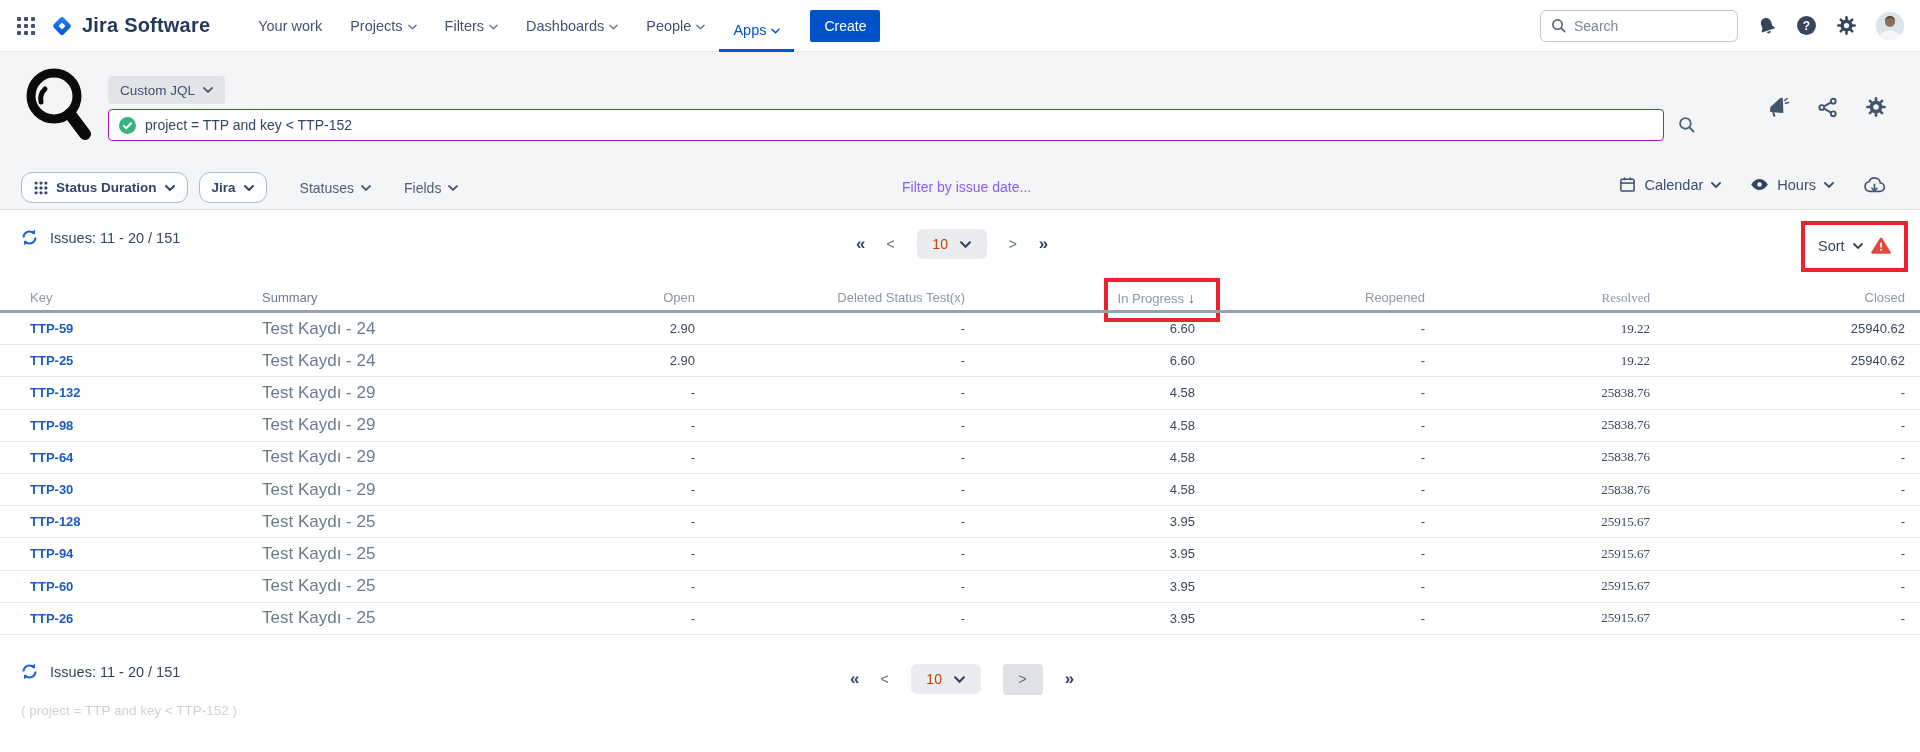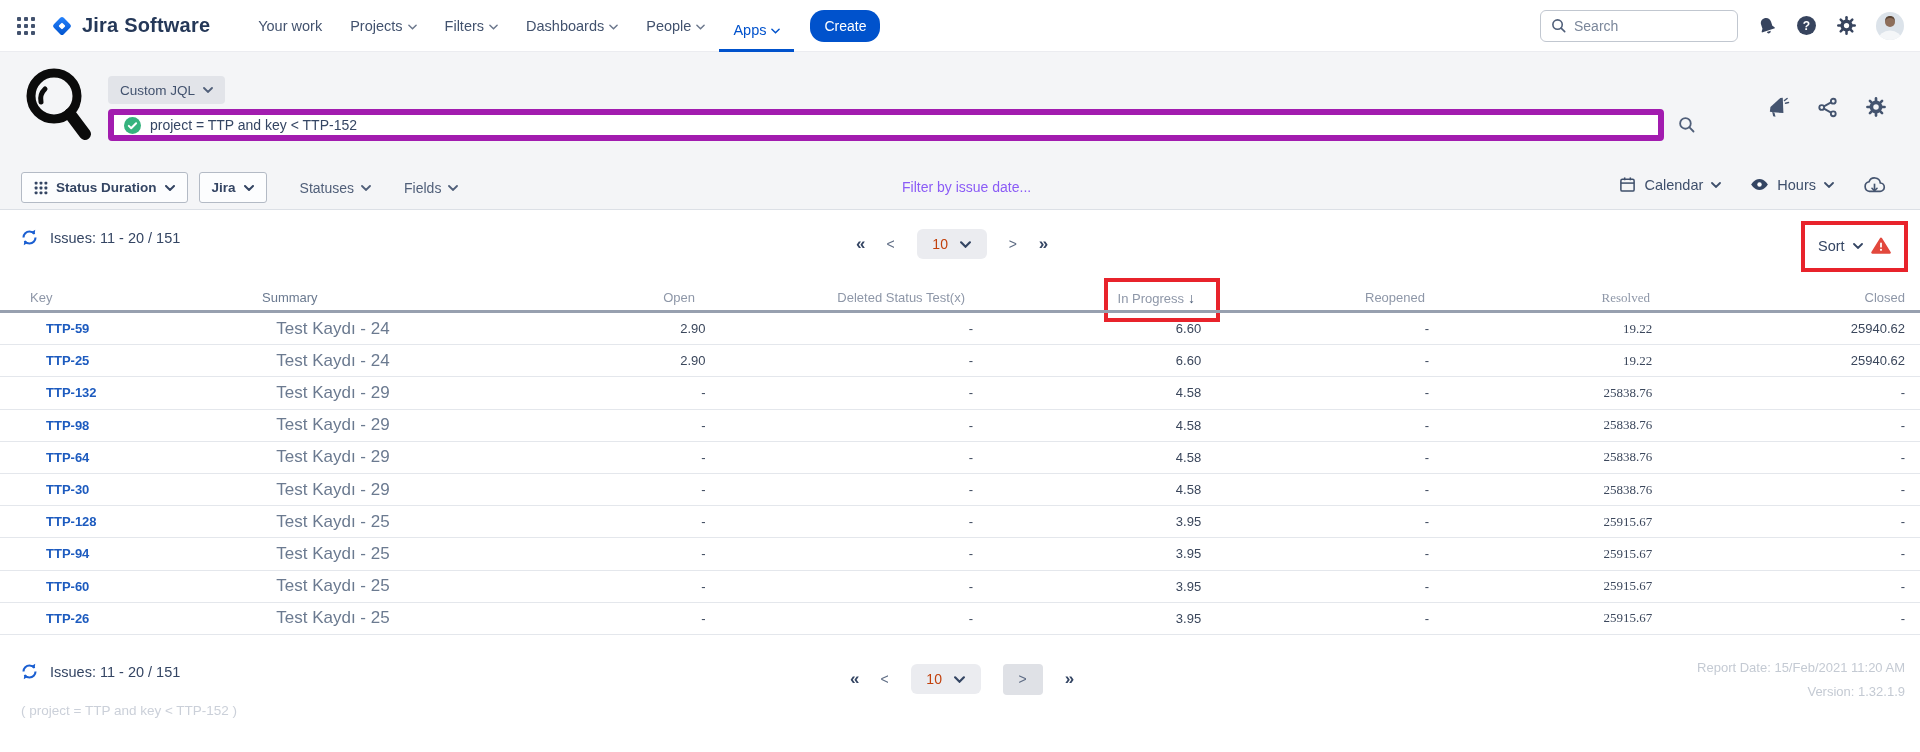--- a/index.html
+++ b/index.html
@@ -11,50 +11,50 @@
             padding:0 16px; border-bottom:1px solid #EBECF0; }
   .appgrid { color:#42526E; margin-right:14px; display:flex; cursor:pointer; }
   .logo { display:flex; align-items:center; gap:8px; margin-right:34px; }
   .logo-text { font-size:20px; font-weight:600; color:#253858; letter-spacing:.2px; }
   .nav-items { display:flex; height:52px; }
   .nav-item { display:flex; align-items:center; gap:5px; padding:0 14px; font-size:14.5px;
               color:#42526E; cursor:pointer; height:52px; }
   .nav-item .chev { color:#6B778C; display:flex; margin-top:2px; }
   .nav-item.active { color:#0052CC; border-bottom:3px solid #0052CC; padding-top:11px; }
   .nav-item.active .chev { color:#0052CC; }
-  .create-btn { margin-left:16px; background:#0052CC; color:#fff; border:none; border-radius:14px;
+  .create-btn { margin-left:16px; background:#0052CC; color:#fff; border:none; border-radius:2px;
                 height:32px; padding:0 14px; font-size:14px; font-weight:500; cursor:pointer;
                 font-family:inherit; }
   .nav-right { margin-left:auto; display:flex; align-items:center; gap:19px; }
   .nav-search { display:flex; align-items:center; gap:8px; width:198px; height:32px;
                 border:1px solid #C1C7D0; border-radius:6px; padding:0 10px; color:#505F79; }
   .nav-search input { border:none; outline:none; width:100%; font-size:14px; color:#344563;
                       font-family:inherit; background:transparent; }
   .nav-search input::placeholder { color:#7A869A; }
   .nav-icon { color:#37445E; display:flex; cursor:pointer; }
   .avatar { width:28px; height:28px; border-radius:50%; overflow:hidden; cursor:pointer; }
 
   
   .query-panel { position:relative; height:158px; background:#F4F5F7; border-bottom:1px solid #DCE0E6; }
   .big-magnifier { position:absolute; left:24px; top:14px; }
   .jql-mode-btn { position:absolute; left:108px; top:24px; height:28px; display:inline-flex;
                   align-items:center; gap:8px; background:#E2E4E9; border:none; border-radius:4px;
                   padding:0 12px; font-size:13.5px; color:#42526E; cursor:pointer; font-family:inherit; }
   .jql-input { position:absolute; left:108px; top:57px; width:1556px; height:32px; background:#FFFFFF;
-               border:6px solid #a21caf; border-radius:4px; display:flex; align-items:center; gap:9px;
+               border:1px solid #a21caf; border-radius:4px; display:flex; align-items:center; gap:9px;
                padding:8px 10px; font-size:14px; color:#344563; }
   .jql-search-btn { position:absolute; left:1678px; top:64px; color:#505F79; cursor:pointer; }
   .panel-icons { position:absolute; right:33px; top:44px; display:flex; align-items:center; gap:27px; }
   .panel-icons .picon { color:#44546F; display:flex; cursor:pointer; }
 
   
   .toolbar { position:absolute; left:0; right:0; bottom:0; height:41px; }
   .tb-left { position:absolute; left:21px; top:4px; display:flex; align-items:center; gap:11px; }
   .tb-btn { height:31px; display:inline-flex; align-items:center; gap:8px; background:#FCFDFE;
-            border:1px solid #B3BAC5; border-radius:3px; padding:0 12px; font-size:13.5px;
+            border:1px solid #B3BAC5; border-radius:11px; padding:0 12px; font-size:13.5px;
             font-weight:700; color:#344563; cursor:pointer; font-family:inherit; }
   .tb-label { display:inline-flex; align-items:center; gap:7px; font-size:14px; color:#505F79;
               cursor:pointer; margin-left:22px; }
   .tb-filter { position:absolute; left:902px; top:11px; font-size:14px; color:#8b5cf6; cursor:text; }
   .tb-right { position:absolute; right:34px; top:7px; display:flex; align-items:center; gap:29px; }
   .tb-group { display:inline-flex; align-items:center; gap:8px; font-size:14.5px; color:#3E4F6B;
               cursor:pointer; }
 
   
   .content { position:relative; height:542px; background:#fff; }
@@ -79,21 +79,21 @@
 
   .annotation { position:absolute; border:4px solid #E8232B; pointer-events:none; }
   .annotation.sort-box { left:1801px; top:11px; width:107px; height:51px; }
   .annotation.inprogress-box { left:1104px; top:68px; width:116px; height:44px; }
 
   
   .table { position:absolute; left:0; right:0; top:75px; }
   .thead { display:flex; padding-right:15px; height:28px; align-items:center;
            border-bottom:3px solid #97A0AF; font-size:13px; color:#8E97A8; }
   .trow { display:flex; padding-right:15px; height:32.2px; align-items:center;
-          border-bottom:1px solid #E4E7EC; font-size:13px; color:#3B475C;padding-left:16px; }
+          border-bottom:1px solid #E4E7EC; font-size:13px; color:#3B475C; }
   .cell { overflow:hidden; white-space:nowrap; }
   .c-key     { width:232px; padding-left:30px; }
   .c-summary { width:280px; padding-left:30px; color:#6B7A90; font-size:17px; }
   .c-open    { width:183px; }
   .c-del     { width:270px; }
   .c-prog    { width:230px; }
   .c-reop    { width:230px; }
   .c-res     { width:225px;font-family:Liberation Serif, serif; }
   .c-closed  { width:255px; }
   .num { text-align:right; }
@@ -567,19 +567,15 @@
       <svg width="11" height="7" viewBox="0 0 10 6">
           <path d="M1 1l4 4 4-4" fill="none" stroke="#344563" stroke-width="2" stroke-linecap="round"></path>
         </svg>
     </span>
     <span class="pg-next-box">
         <span class="pg-sgl">&gt;</span>
       </span>
     <span class="pg-dbl">»</span>
   </div>
 
-  <div class="report-meta">
-    <div>Report Date: 15/Feb/2021 11:20 AM</div>
-    <div>Version: 1.32.1.9</div>
-  </div>
 
   <div class="jql-echo">( project = TTP and key &lt; TTP-152 )</div>
 </div>
 
 </body></html>

